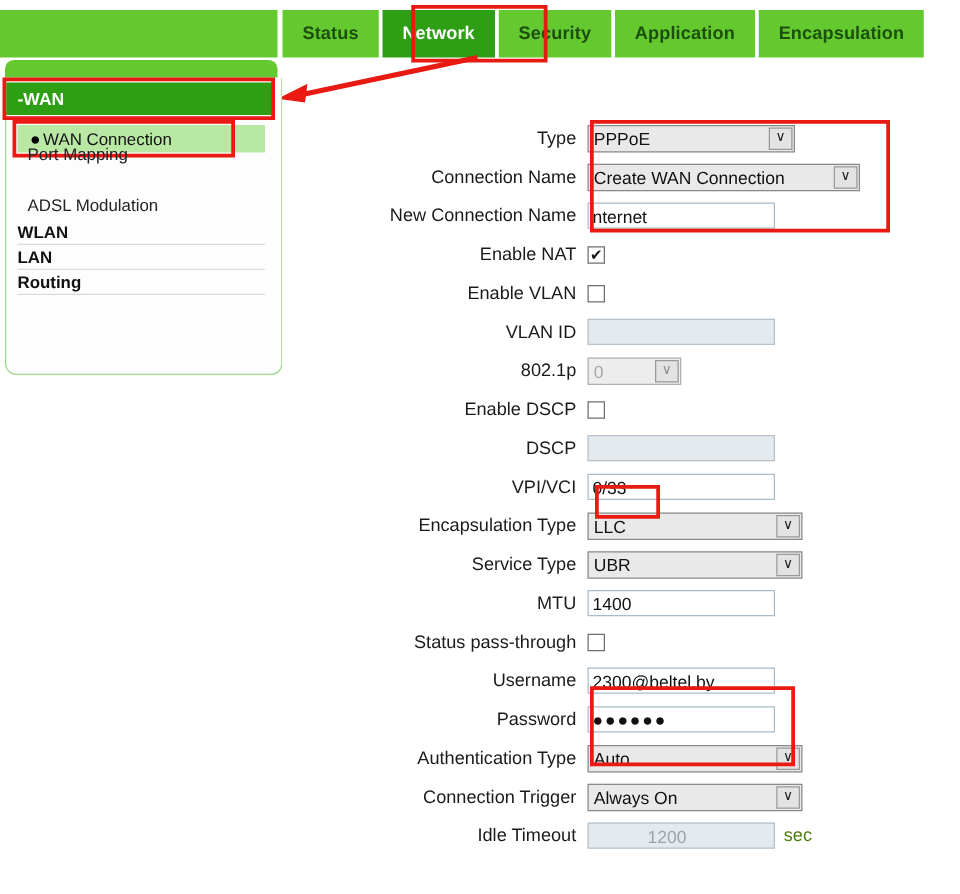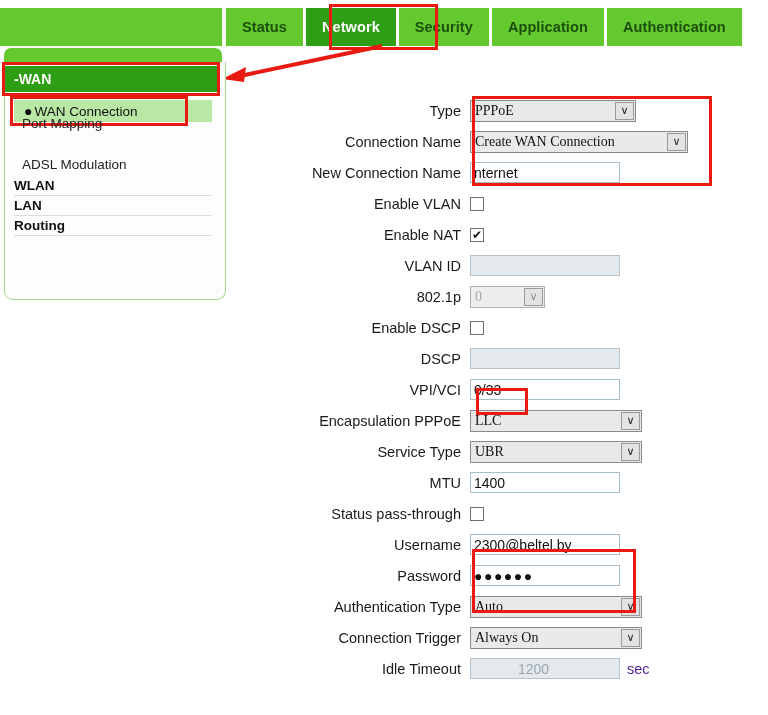--- a/index.html
+++ b/index.html
@@ -78,58 +78,58 @@
     font-family: "Liberation Sans", sans-serif; font-size: 14px; color: #111;
     padding: 0 3px; outline: none;
   }
   input.txt.dis { background: #e4e9ee; color: #9aa4ac; border-color: #b6c2cb; padding-left: 47px; }
   .w150 { width: 150px; }
 
   
   .sel {
     height: 22px; border: 1px solid #8a8a8a; background: #e9e9e9;
     display: flex; align-items: center; justify-content: space-between;
-    font-size: 14px; color: #111; padding-left: 4px; cursor: default; font-family: Liberation Serif, serif;
+    font-size: 14px; color: #111; padding-left: 4px; cursor: default;
   }
   .sel .val { white-space: nowrap; overflow: hidden; }
   .sel .arrow {
     width: 19px; height: 18px; margin: 0 1px 0 4px; flex: none;
     background: #e3e3e3; border: 1px solid #9a9a9a;
     display: flex; align-items: center; justify-content: center;
     font-size: 11px; color: #222; line-height: 1;
   }
   .sel.dis { background: #ededed; color: #a8a8a8; border-color: #b0b0b0; }
   .sel.dis .arrow { color: #8f8f8f; }
 
   .chk {
     width: 14px; height: 14px; border: 1px solid #6e6e6e; background: #fff;
     display: flex; align-items: center; justify-content: center;
     font-size: 12px; color: #111; line-height: 1;
   }
-  .sec { font-size: 14.5px; color: #4c1d95; margin-left: 7px; text-align: center; }
+  .sec { font-size: 14.5px; color: #4d7c0f; margin-left: 7px; text-align: center; }
   .pw { letter-spacing: 1.5px; font-size: 12px; }
 
   
   #hl-type    { left: 472px; top: 96px;  width: 240px; height: 90px; }
   #hl-vpi     { left: 476px; top: 388px; width: 52px;  height: 27px; }
   #hl-cred    { left: 472px; top: 549px; width: 164px; height: 64px; }
 </style>
 </head>
 <body>
 
 <div id="root">
 
   <div class="topnav">
     <div class="nav-logo"></div>
     <div class="nav-gap"></div>
     <div class="tab">Status</div>
     <div class="tab active">Network</div>
     <div class="tab">Security</div>
     <div class="tab">Application</div>
-    <div class="tab">Authentication</div>
+    <div class="tab">Encapsulation</div>
   </div>
   <div class="hl" id="hl-network"></div>
 
   <svg id="arrow" viewBox="0 0 180 48">
     <line x1="172" y1="6" x2="30" y2="36" stroke="#e81a12" stroke-width="4"></line>
     <polygon points="12,39 36,27 34,42" fill="#e81a12"></polygon>
   </svg>
 
   <div class="side-top"></div>
   <div class="side-panel"></div>
@@ -173,30 +173,30 @@
     </div>
 
     <div class="row">
       <div class="lbl">New Connection Name</div>
       <div class="ctl">
         <input class="txt w150" value="nternet" style="">
       </div>
     </div>
 
     <div class="row">
+      <div class="lbl">Enable NAT</div>
+      <div class="ctl">
+        <div class="chk">✔</div>
+      </div>
+    </div>
+
+    <div class="row">
       <div class="lbl">Enable VLAN</div>
       <div class="ctl">
         <div class="chk"></div>
-      </div>
-    </div>
-
-    <div class="row">
-      <div class="lbl">Enable NAT</div>
-      <div class="ctl">
-        <div class="chk">✔</div>
       </div>
     </div>
 
     <div class="row">
       <div class="lbl">VLAN ID</div>
       <div class="ctl">
         <input class="txt w150 dis" disabled="" value="" style="">
       </div>
     </div>
 
@@ -225,21 +225,21 @@
     </div>
 
     <div class="row">
       <div class="lbl">VPI/VCI</div>
       <div class="ctl">
         <input class="txt w150" value="0/33" style="">
       </div>
     </div>
 
     <div class="row">
-      <div class="lbl">Encapsulation PPPoE</div>
+      <div class="lbl">Encapsulation Type</div>
       <div class="ctl">
         <div class="sel" style="width:172px">
           <span class="val">LLC</span>
           <span class="arrow">∨</span>
         </div>
       </div>
     </div>
 
     <div class="row">
       <div class="lbl">Service Type</div>

